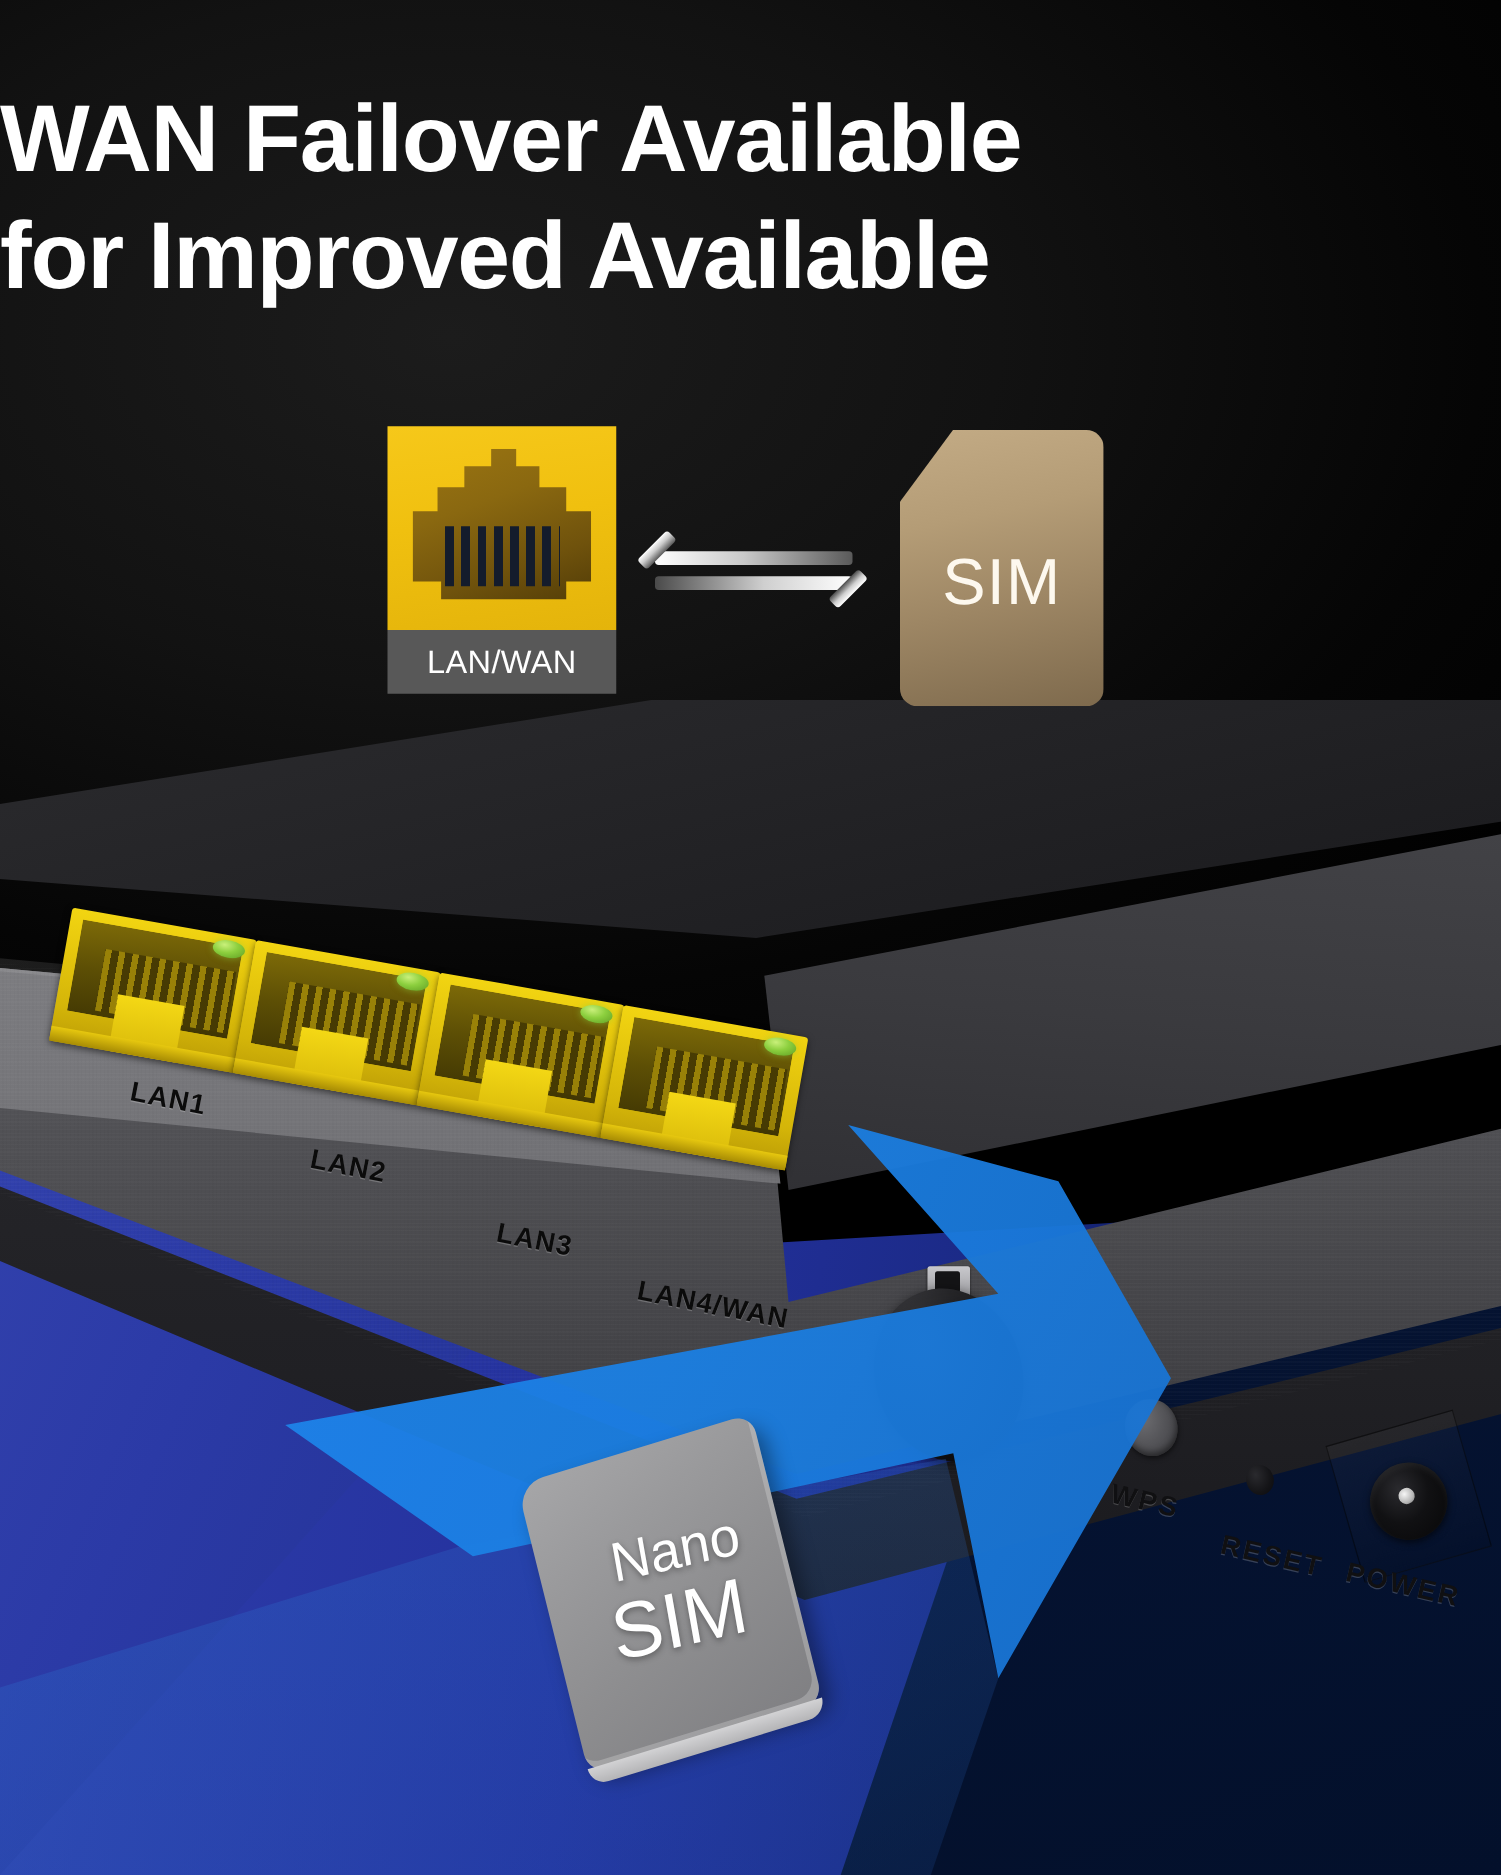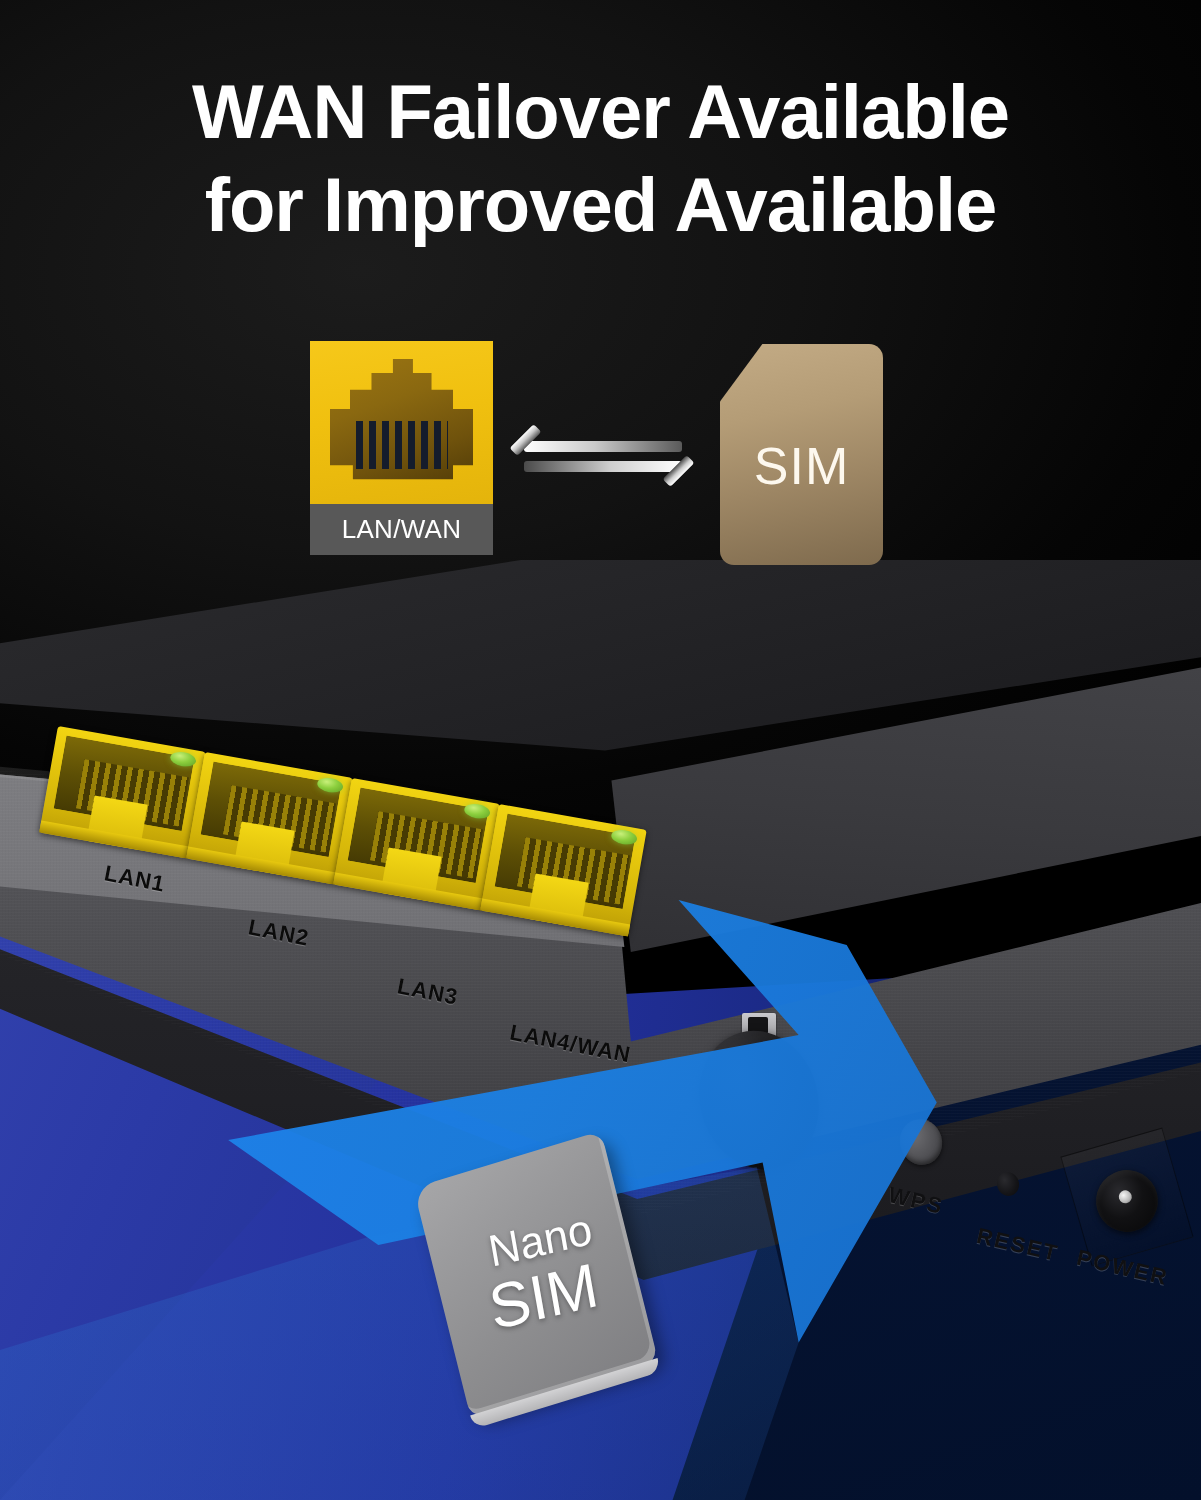--- a/index.html
+++ b/index.html
@@ -193,21 +193,21 @@
   }
   .btn-label{
     position:absolute;color:#101012;font-weight:700;font-size:22px;letter-spacing:2px;
     font-family:"Liberation Sans",sans-serif;white-space:nowrap;
     text-shadow:0 1px 0 rgba(255,255,255,.20);
   }
 
   
   .headline{
     position:absolute;left:0;top:66px;width:1201px;
-    text-align:center;color:#ffffff;
+    color:#ffffff;
     font-family:"Liberation Sans",sans-serif;
     font-weight:700;font-size:76px;line-height:1.22;
     letter-spacing:-1px;
   }
   .headline .l2{display:block;}
 
   
   .iconrow{position:absolute;left:310px;top:341px;width:580px;height:225px;}
 
   .lanwan{position:absolute;left:0;top:0;width:183px;height:214px;}

